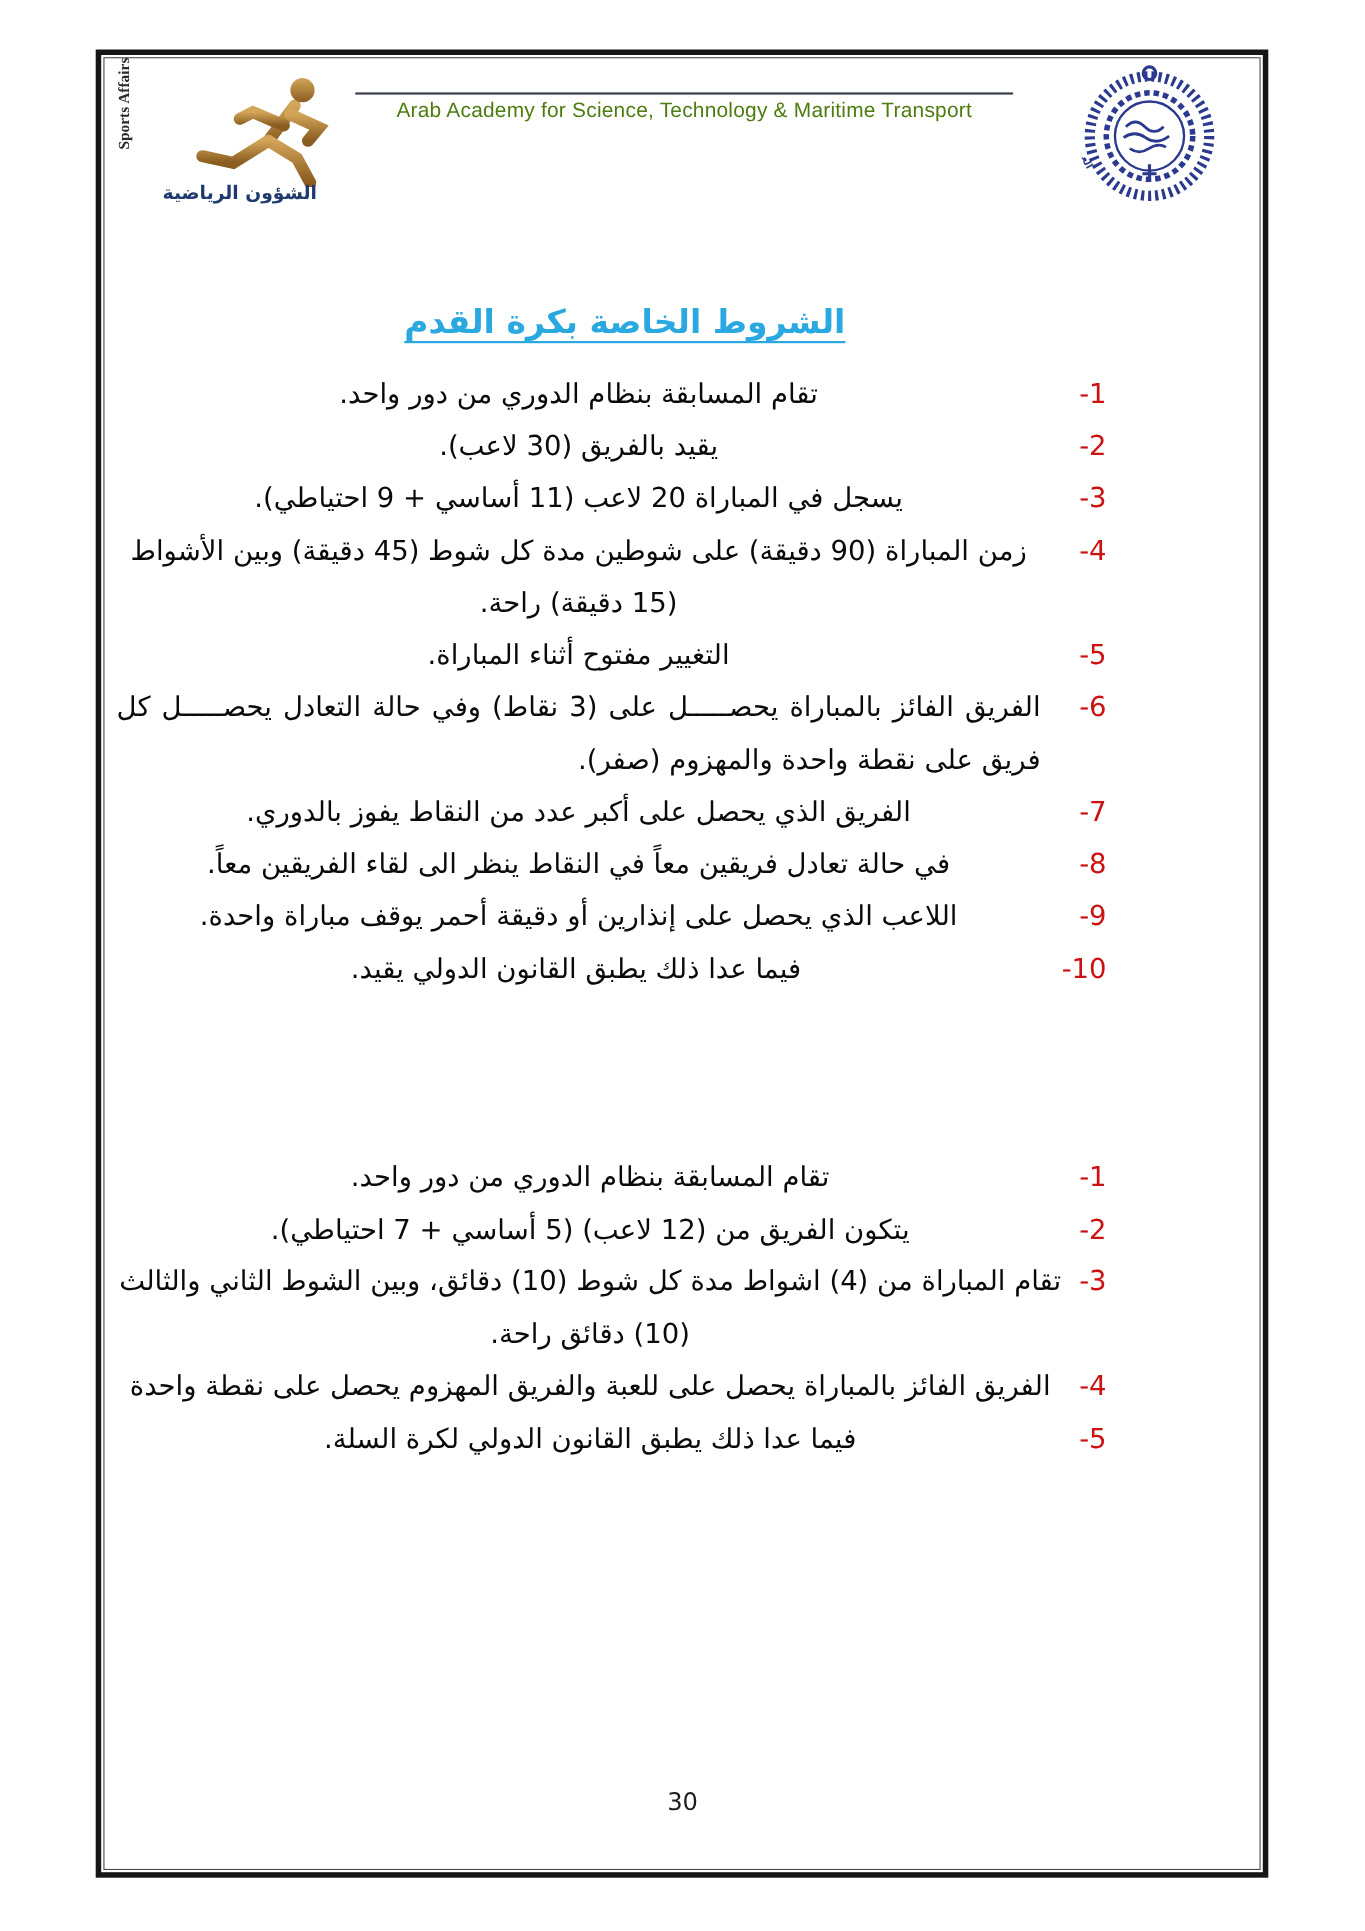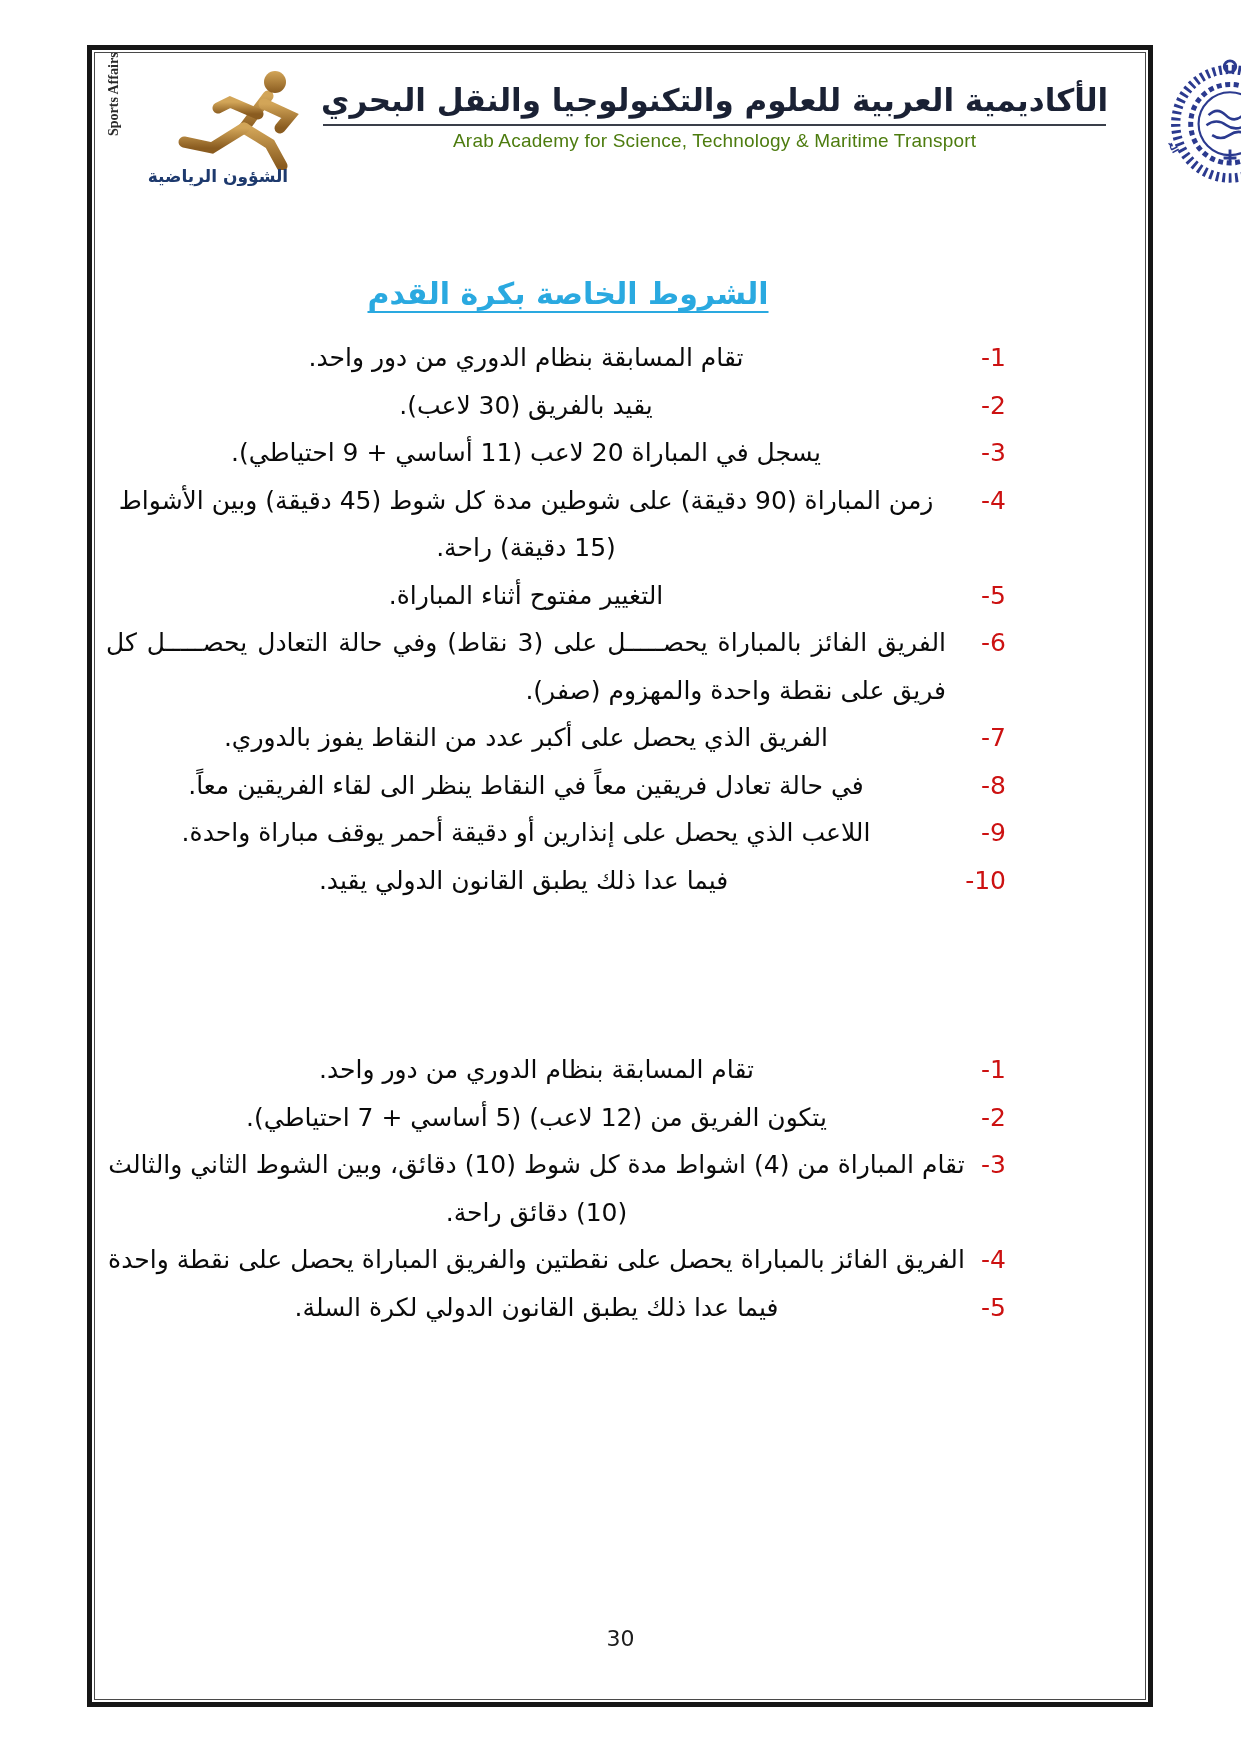--- a/index.html
+++ b/index.html
@@ -89,21 +89,20 @@
           <path d="M136 52 L108 40 L96 46"></path>
           <path d="M122 66 L148 82 L160 104"></path>
           <path d="M122 66 L90 86 L62 80"></path>
         </g>
         <circle cx="153" cy="20" r="11" fill="url(#gold)"></circle>
       </svg>
       <div class="logo-left-arabic">الشؤون الرياضية</div>
     </div>
 
     <div class="header-center">
-      <div class="calligraphy">الأكاديمية العربية للعلوم والتكنولوجيا والنقل البحري</div>
       <div class="center-rule"></div>
       <div class="english-name">Arab Academy for Science, Technology &amp; Maritime Transport</div>
     </div>
 
     <div class="logo-right">
       <svg width="200" height="150" viewBox="0 0 210 210">
         <defs>
           <path id="arcB" d="M18 118 A 92 92 0 0 0 192 118" fill="none"></path>
         </defs>
         <g stroke="#2b3a8f" fill="none">
@@ -183,21 +182,21 @@
     <div class="rule-item">
       <span class="rule-num">2-</span>
       <span class="rule-text">يتكون الفريق من (12 لاعب) (5 أساسي + 7 احتياطي).</span>
     </div>
     <div class="rule-item">
       <span class="rule-num">3-</span>
       <span class="rule-text">تقام المباراة من (4) اشواط مدة كل شوط (10) دقائق، وبين الشوط الثاني والثالث (10) دقائق راحة.</span>
     </div>
     <div class="rule-item">
       <span class="rule-num">4-</span>
-      <span class="rule-text">الفريق الفائز بالمباراة يحصل على نقطتين والفريق المباراة يحصل على نقطة واحدة</span>
+      <span class="rule-text">الفريق الفائز بالمباراة يحصل على للعبة والفريق المهزوم يحصل على نقطة واحدة</span>
     </div>
     <div class="rule-item">
       <span class="rule-num">5-</span>
       <span class="rule-text">فيما عدا ذلك يطبق القانون الدولي لكرة السلة.</span>
     </div>
   </div>
 
   <div class="page-number">30</div>
 </div>
 

